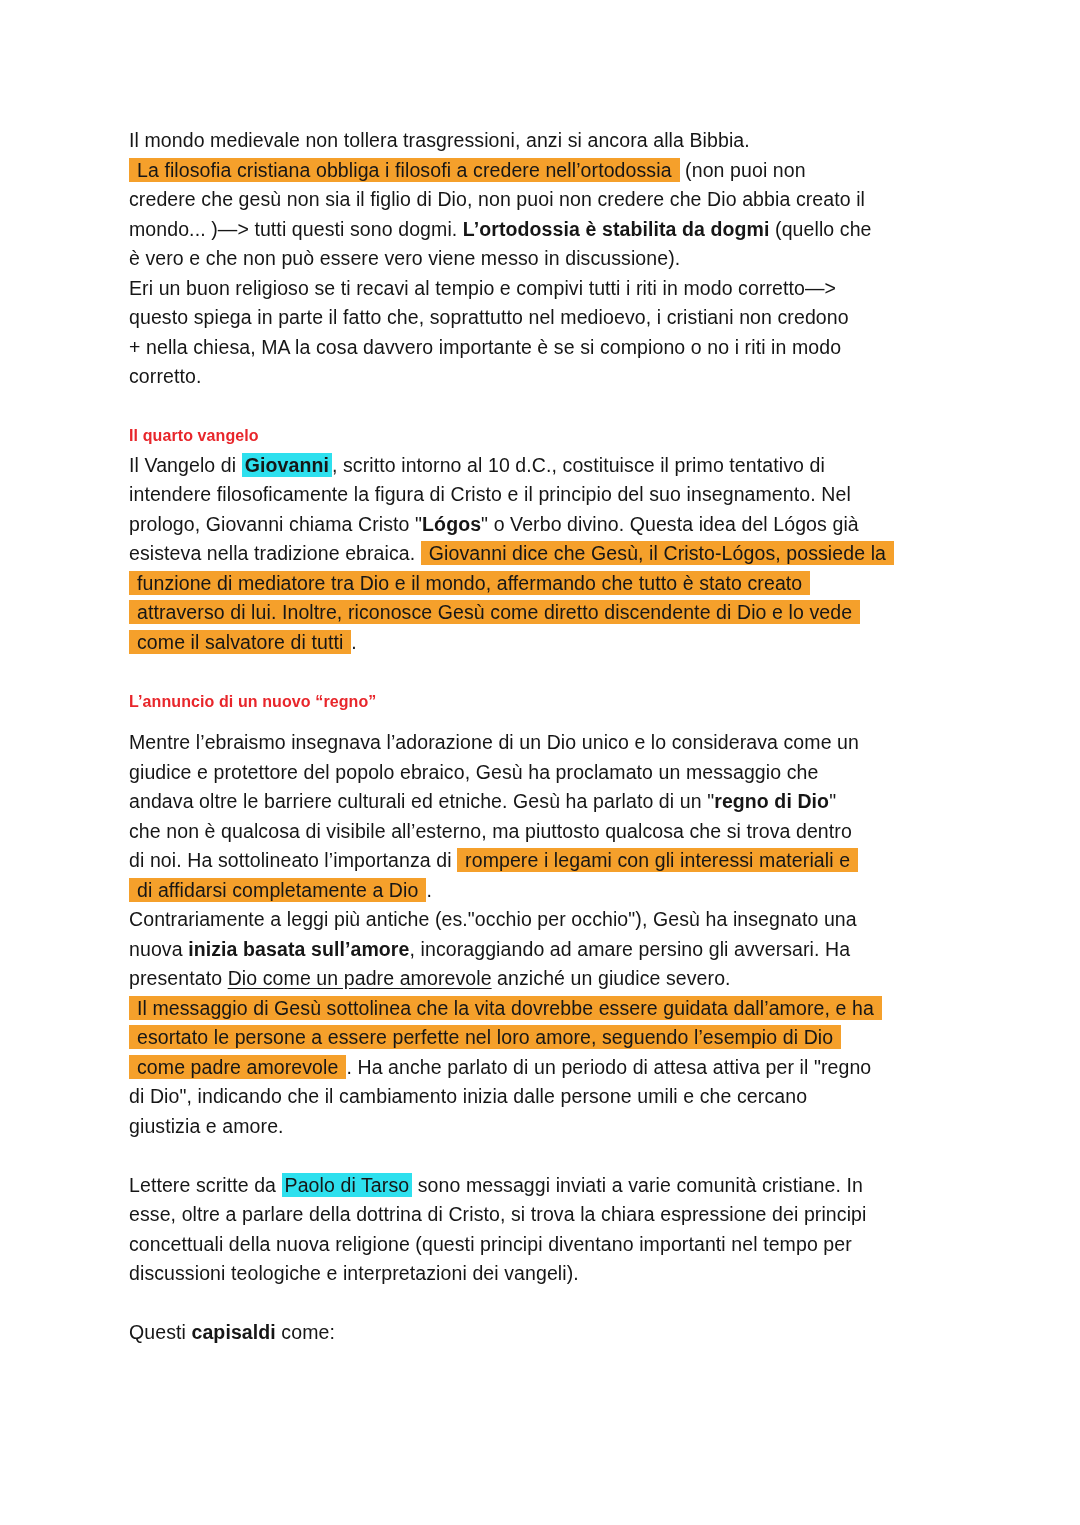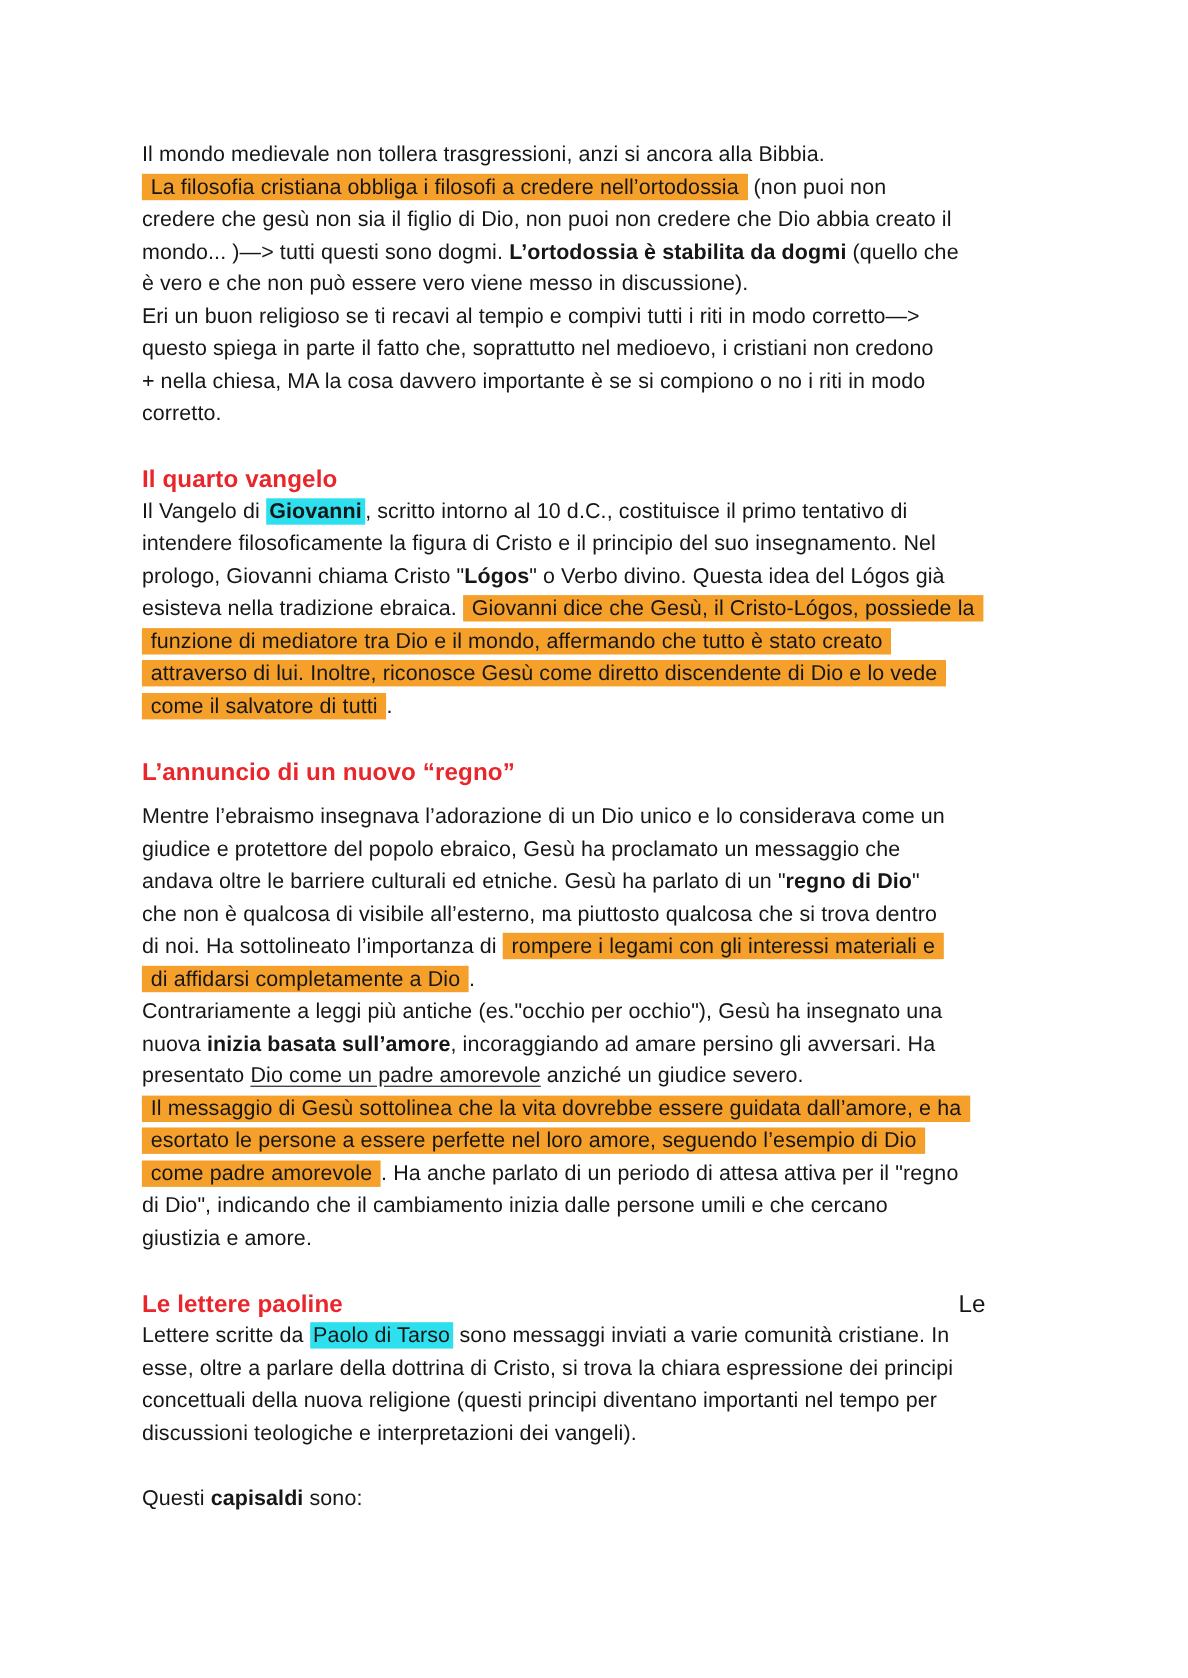--- a/index.html
+++ b/index.html
@@ -24,21 +24,21 @@
     line-height: 29.5px;
     letter-spacing: 0.1px;
   }
   .paragraph {
     margin: 0 0 29.5px 0;
     white-space: pre-wrap;
   }
   .paragraph:last-child { margin-bottom: 0; }
   .heading {
     margin: 0;
-    font-size: 22px;
+    font-size: 16px;
     line-height: 29.5px;
     font-weight: bold;
     color: var(--heading-red, #e8262b);
     white-space: pre-wrap;
   }
   .heading-row {
     display: flex;
     justify-content: space-between;
     align-items: baseline;
     padding-right: 65px;
@@ -91,19 +91,18 @@
 di noi. Ha sottolineato l’importanza di </span><span class="orange">rompere i legami con gli interessi materiali e
 di affidarsi completamente a Dio</span><span>.
 Contrariamente a leggi più antiche (es."occhio per occhio"), Gesù ha insegnato una
 nuova </span><span class="bold">inizia basata sull’amore</span><span>, incoraggiando ad amare persino gli avversari. Ha
 presentato </span><span class="underline">Dio come un padre amorevole</span><span> anziché un giudice severo.
 </span><span class="orange">Il messaggio di Gesù sottolinea che la vita dovrebbe essere guidata dall’amore, e ha
 esortato le persone a essere perfette nel loro amore, seguendo l’esempio di Dio
 come padre amorevole</span><span>. Ha anche parlato di un periodo di attesa attiva per il "regno
 di Dio", indicando che il cambiamento inizia dalle persone umili e che cercano
 giustizia e amore.</span></p>
-    <div class="heading heading-row"><span>Le lettere paoline</span><span class="lead-word">Le</span></div>
     <p class="paragraph"><span>Lettere scritte da </span><span class="cyan">Paolo di Tarso</span><span> sono messaggi inviati a varie comunità cristiane. In
 esse, oltre a parlare della dottrina di Cristo, si trova la chiara espressione dei principi
 concettuali della nuova religione (questi principi diventano importanti nel tempo per
 discussioni teologiche e interpretazioni dei vangeli).</span></p>
-    <p class="paragraph"><span>Questi </span><span class="bold">capisaldi</span><span> sono:</span></p>
+    <p class="paragraph"><span>Questi </span><span class="bold">capisaldi</span><span> come:</span></p>
   </div>
 
 </body></html>

